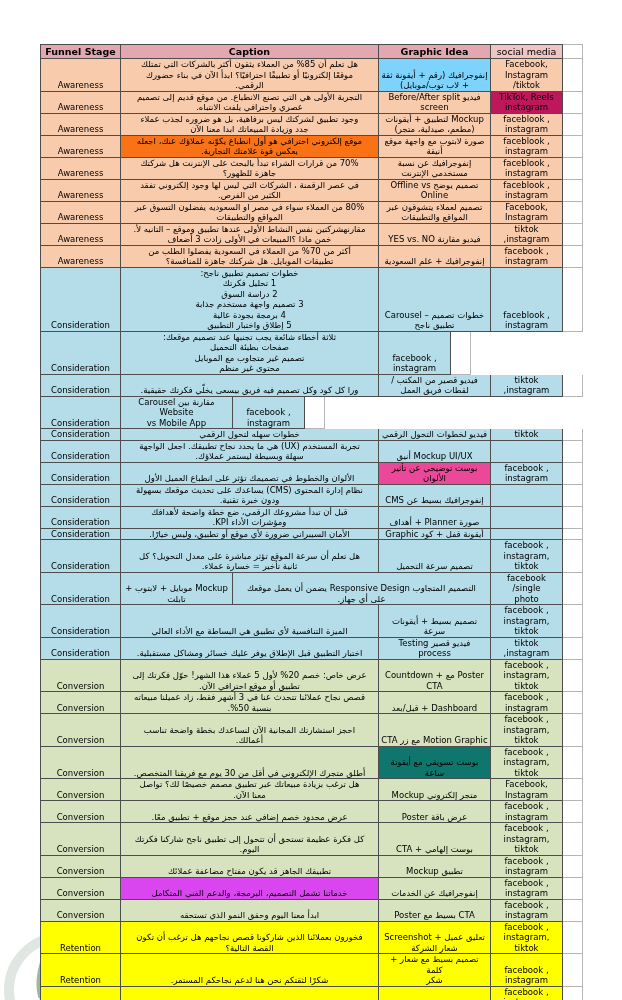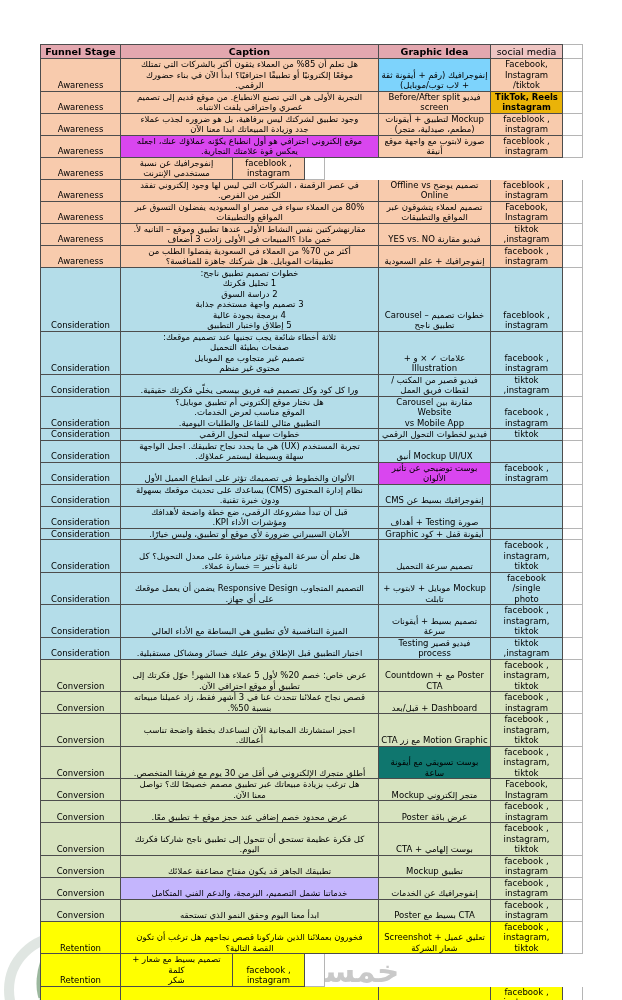--- a/index.html
+++ b/index.html
@@ -107,21 +107,21 @@
           <span>Awareness</span>
         </div>
         <div class="cell c-caption" style="background: rgb(248, 203, 173);">
           <span>التجربة الأولى هي التي تصنع الانطباع. من موقع قديم إلى تصميم
 عصري واحترافي يلفت الانتباه.</span>
         </div>
         <div class="cell c-graphic" style="background: rgb(248, 203, 173);">
           <span>فيديو Before/After split
 screen</span>
         </div>
-        <div class="cell c-social" style="background: #eab308; font-weight: bold;">
+        <div class="cell c-social" style="background: #be185d;">
           <span>TikTok, Reels
 instagram</span>
         </div>
         <div class="cell c-spacer">
           <span></span>
         </div>
       </div>
       <div class="row">
         <div class="cell c-stage" style="background: rgb(248, 203, 173);">
           <span>Awareness</span>
@@ -139,39 +139,43 @@
 instagram</span>
         </div>
         <div class="cell c-spacer">
           <span></span>
         </div>
       </div>
       <div class="row">
         <div class="cell c-stage" style="background: rgb(248, 203, 173);">
           <span>Awareness</span>
         </div>
-        <div class="cell c-caption" style="background: #d946ef; align-items: center;">
+        <div class="cell c-caption" style="background: #f97316; align-items: center;">
           <span>موقع إلكتروني احترافي هو أول انطباع يكوّنه عملاؤك عنك، اجعله
 يعكس قوة علامتك التجارية.</span>
         </div>
         <div class="cell c-graphic" style="background: rgb(248, 203, 173);">
           <span>صورة لابتوب مع واجهة موقع
 أنيقة</span>
         </div>
         <div class="cell c-social" style="background: rgb(248, 203, 173);">
           <span>faceblook ,
 instagram</span>
         </div>
         <div class="cell c-spacer">
           <span></span>
         </div>
       </div>
       <div class="row">
         <div class="cell c-stage" style="background: rgb(248, 203, 173);">
           <span>Awareness</span>
+        </div>
+        <div class="cell c-caption" style="background: rgb(248, 203, 173);">
+          <span>70% من قرارات الشراء تبدأ بالبحث على الإنترنت هل شركتك
+جاهزة للظهور؟</span>
         </div>
         <div class="cell c-graphic" style="background: rgb(248, 203, 173);">
           <span>إنفوجرافيك عن نسبة
 مستخدمي الإنترنت</span>
         </div>
         <div class="cell c-social" style="background: rgb(248, 203, 173);">
           <span>faceblook ,
 instagram</span>
         </div>
         <div class="cell c-spacer">
@@ -281,23 +285,20 @@
       <div class="row">
         <div class="cell c-stage" style="background: rgb(180, 221, 233);">
           <span>Consideration</span>
         </div>
         <div class="cell c-caption" style="background: rgb(180, 221, 233);">
           <span>ثلاثة أخطاء شائعة يجب تجنبها عند تصميم موقعك:
 صفحات بطيئة التحميل
 تصميم غير متجاوب مع الموبايل
 محتوى غير منظم</span>
         </div>
-        <div class="cell c-graphic" style="background: rgb(180, 221, 233);">
-          <span>علامات ✓ × و + Illustration</span>
-        </div>
         <div class="cell c-social" style="background: rgb(180, 221, 233);">
           <span>facebook ,
 instagram</span>
         </div>
         <div class="cell c-spacer">
           <span></span>
         </div>
       </div>
       <div class="row">
         <div class="cell c-stage" style="background: rgb(180, 221, 233);">
@@ -314,25 +315,20 @@
           <span>tiktok ,instagram</span>
         </div>
         <div class="cell c-spacer">
           <span></span>
         </div>
       </div>
       <div class="row">
         <div class="cell c-stage" style="background: rgb(180, 221, 233);">
           <span>Consideration</span>
         </div>
-        <div class="cell c-caption" style="background: rgb(180, 221, 233);">
-          <span>هل نختار موقع إلكتروني أم تطبيق موبايل؟
-الموقع مناسب لعرض الخدمات.
-التطبيق مثالي للتفاعل والطلبات اليومية.</span>
-        </div>
         <div class="cell c-graphic" style="background: rgb(180, 221, 233);">
           <span>مقارنة بين Carousel Website
 vs Mobile App</span>
         </div>
         <div class="cell c-social" style="background: rgb(180, 221, 233);">
           <span>facebook ,
 instagram</span>
         </div>
         <div class="cell c-spacer">
           <span></span>
@@ -373,21 +369,21 @@
           <span></span>
         </div>
       </div>
       <div class="row">
         <div class="cell c-stage" style="background: rgb(180, 221, 233);">
           <span>Consideration</span>
         </div>
         <div class="cell c-caption" style="background: rgb(180, 221, 233);">
           <span>الألوان والخطوط في تصميمك تؤثر على انطباع العميل الأول</span>
         </div>
-        <div class="cell c-graphic" style="background: #d946ef;">
+        <div class="cell c-graphic" style="background: #ec4899;">
           <span>بوست توضيحي عن تأثير الألوان</span>
         </div>
         <div class="cell c-social" style="background: rgb(180, 221, 233);">
           <span>facebook ,
 instagram</span>
         </div>
         <div class="cell c-spacer">
           <span></span>
         </div>
       </div>
@@ -411,21 +407,21 @@
       </div>
       <div class="row">
         <div class="cell c-stage" style="background: rgb(180, 221, 233);">
           <span>Consideration</span>
         </div>
         <div class="cell c-caption" style="background: rgb(180, 221, 233);">
           <span>قبل أن تبدأ مشروعك الرقمي، ضع خطة واضحة لأهدافك
 ومؤشرات الأداء KPI.</span>
         </div>
         <div class="cell c-graphic" style="background: rgb(180, 221, 233);">
-          <span>صورة Testing + أهداف</span>
+          <span>صورة Planner + أهداف</span>
         </div>
         <div class="cell c-social" style="background: rgb(180, 221, 233);">
           <span></span>
         </div>
         <div class="cell c-spacer">
           <span></span>
         </div>
       </div>
       <div class="row">
         <div class="cell c-stage" style="background: rgb(180, 221, 233);">
@@ -460,28 +456,28 @@
 instagram, tiktok</span>
         </div>
         <div class="cell c-spacer">
           <span></span>
         </div>
       </div>
       <div class="row">
         <div class="cell c-stage" style="background: rgb(180, 221, 233);">
           <span>Consideration</span>
         </div>
+        <div class="cell c-graphic" style="background: rgb(180, 221, 233);">
+          <span>Mockup موبايل + لابتوب +
+تابلت</span>
+        </div>
         <div class="cell c-caption" style="background: rgb(180, 221, 233);">
           <span>التصميم المتجاوب Responsive Design يضمن أن يعمل موقعك
 على أي جهاز.</span>
         </div>
-        <div class="cell c-graphic" style="background: rgb(180, 221, 233);">
-          <span>Mockup موبايل + لابتوب +
-تابلت</span>
-        </div>
         <div class="cell c-social" style="background: rgb(180, 221, 233);">
           <span>facebook /single
 photo</span>
         </div>
         <div class="cell c-spacer">
           <span></span>
         </div>
       </div>
       <div class="row">
         <div class="cell c-stage" style="background: rgb(180, 221, 233);">
@@ -664,21 +660,21 @@
 instagram</span>
         </div>
         <div class="cell c-spacer">
           <span></span>
         </div>
       </div>
       <div class="row">
         <div class="cell c-stage" style="background: rgb(215, 227, 191);">
           <span>Conversion</span>
         </div>
-        <div class="cell c-caption" style="background: #c4b5fd;">
+        <div class="cell c-caption" style="background: #d946ef;">
           <span>خدماتنا تشمل التصميم، البرمجة، والدعم الفني المتكامل</span>
         </div>
         <div class="cell c-graphic" style="background: rgb(215, 227, 191);">
           <span>إنفوجرافيك عن الخدمات</span>
         </div>
         <div class="cell c-social" style="background: rgb(215, 227, 191);">
           <span>facebook ,
 instagram</span>
         </div>
         <div class="cell c-spacer">
@@ -719,20 +715,23 @@
           <span>facebook ,
 instagram, tiktok</span>
         </div>
         <div class="cell c-spacer">
           <span></span>
         </div>
       </div>
       <div class="row">
         <div class="cell c-stage" style="background: rgb(255, 255, 0);">
           <span>Retention</span>
+        </div>
+        <div class="cell c-caption" style="background: rgb(255, 255, 0);">
+          <span>شكرًا لثقتكم نحن هنا لدعم نجاحكم المستمر.</span>
         </div>
         <div class="cell c-graphic" style="background: rgb(255, 255, 0);">
           <span>تصميم بسيط مع شعار + كلمة
 شكر</span>
         </div>
         <div class="cell c-social" style="background: rgb(255, 255, 0);">
           <span>facebook ,
 instagram</span>
         </div>
         <div class="cell c-spacer">

